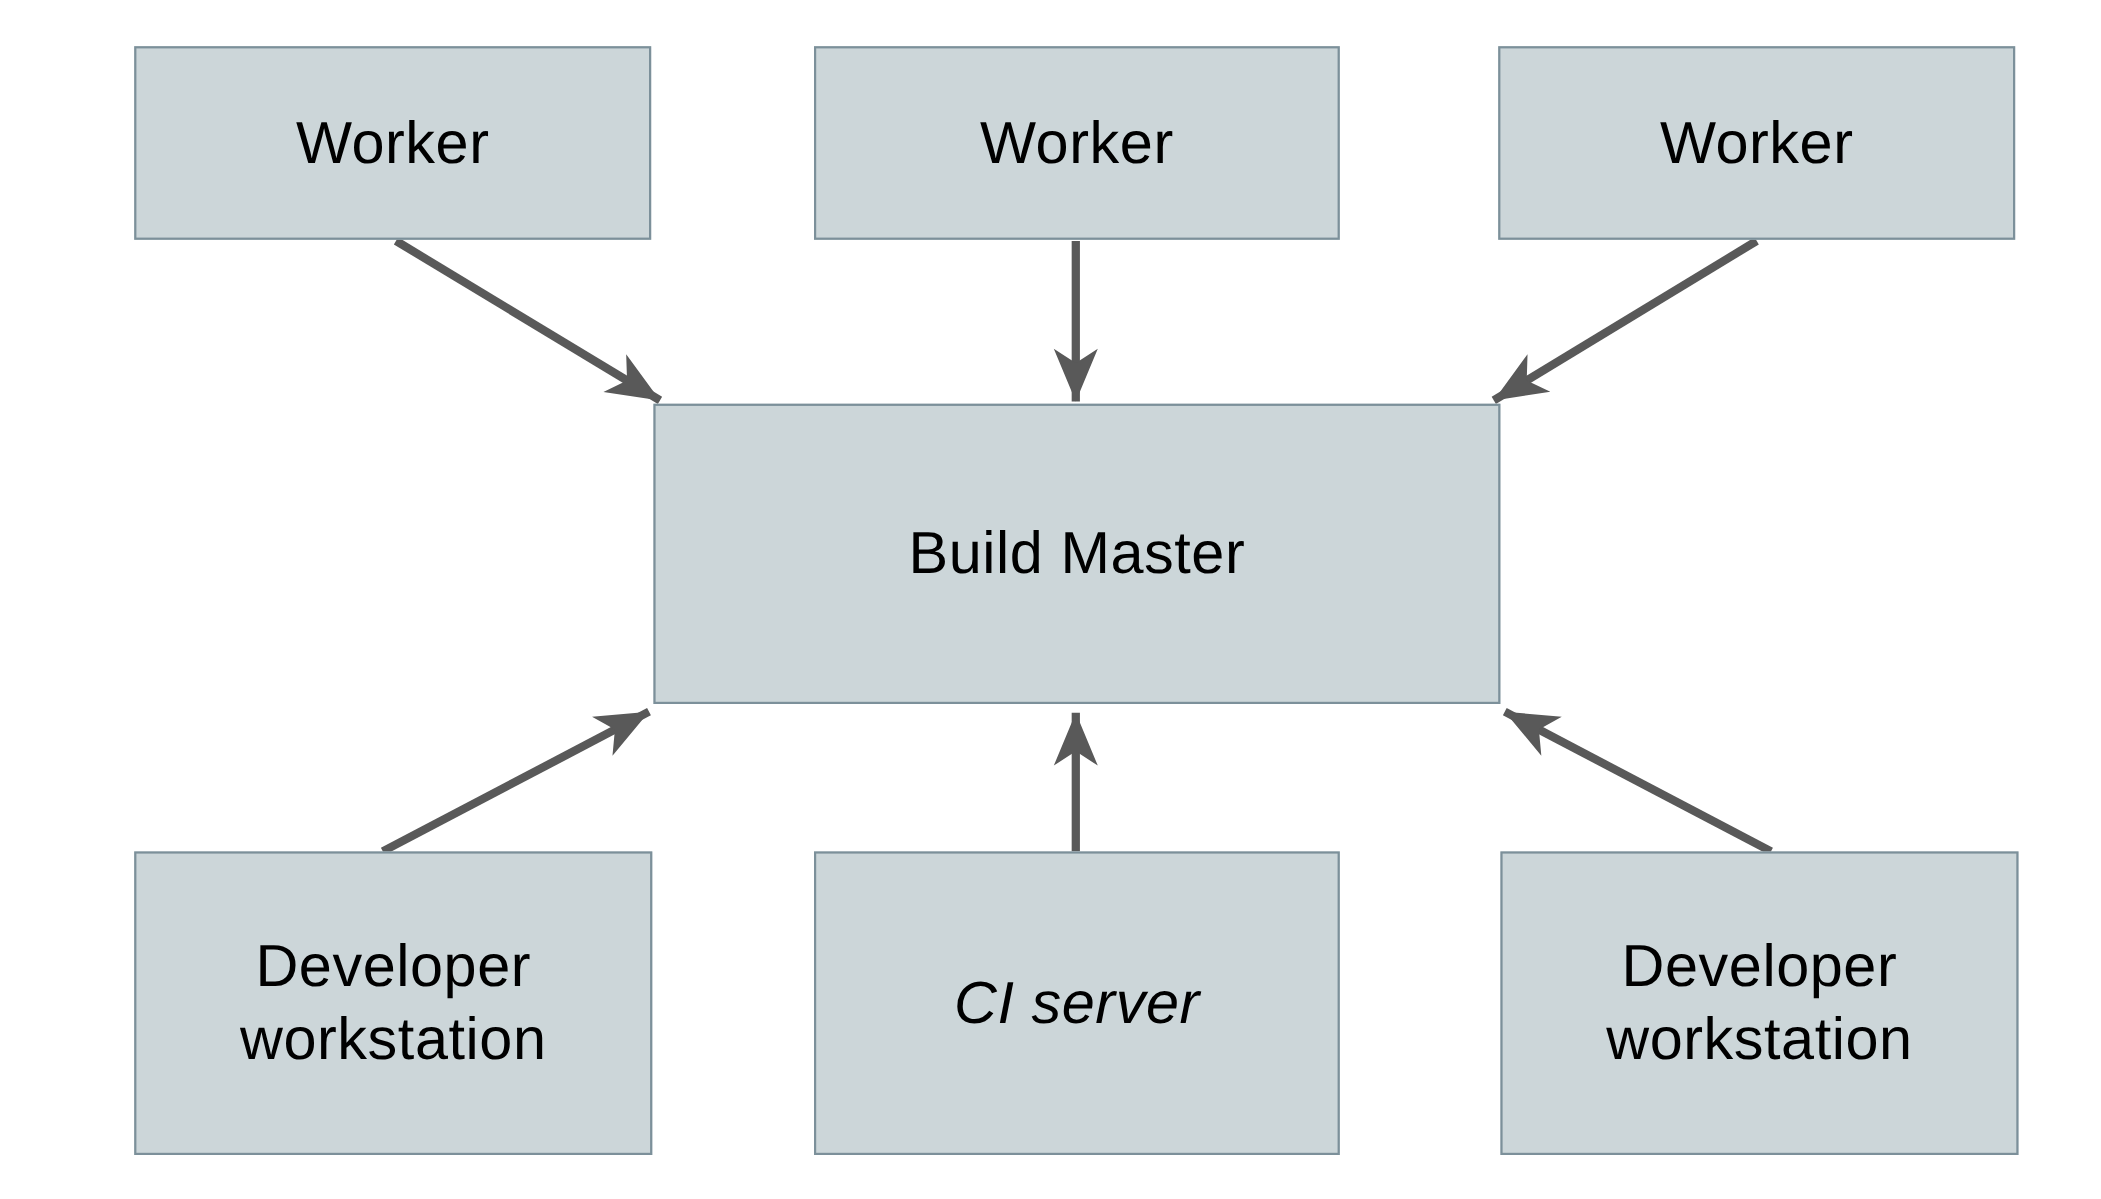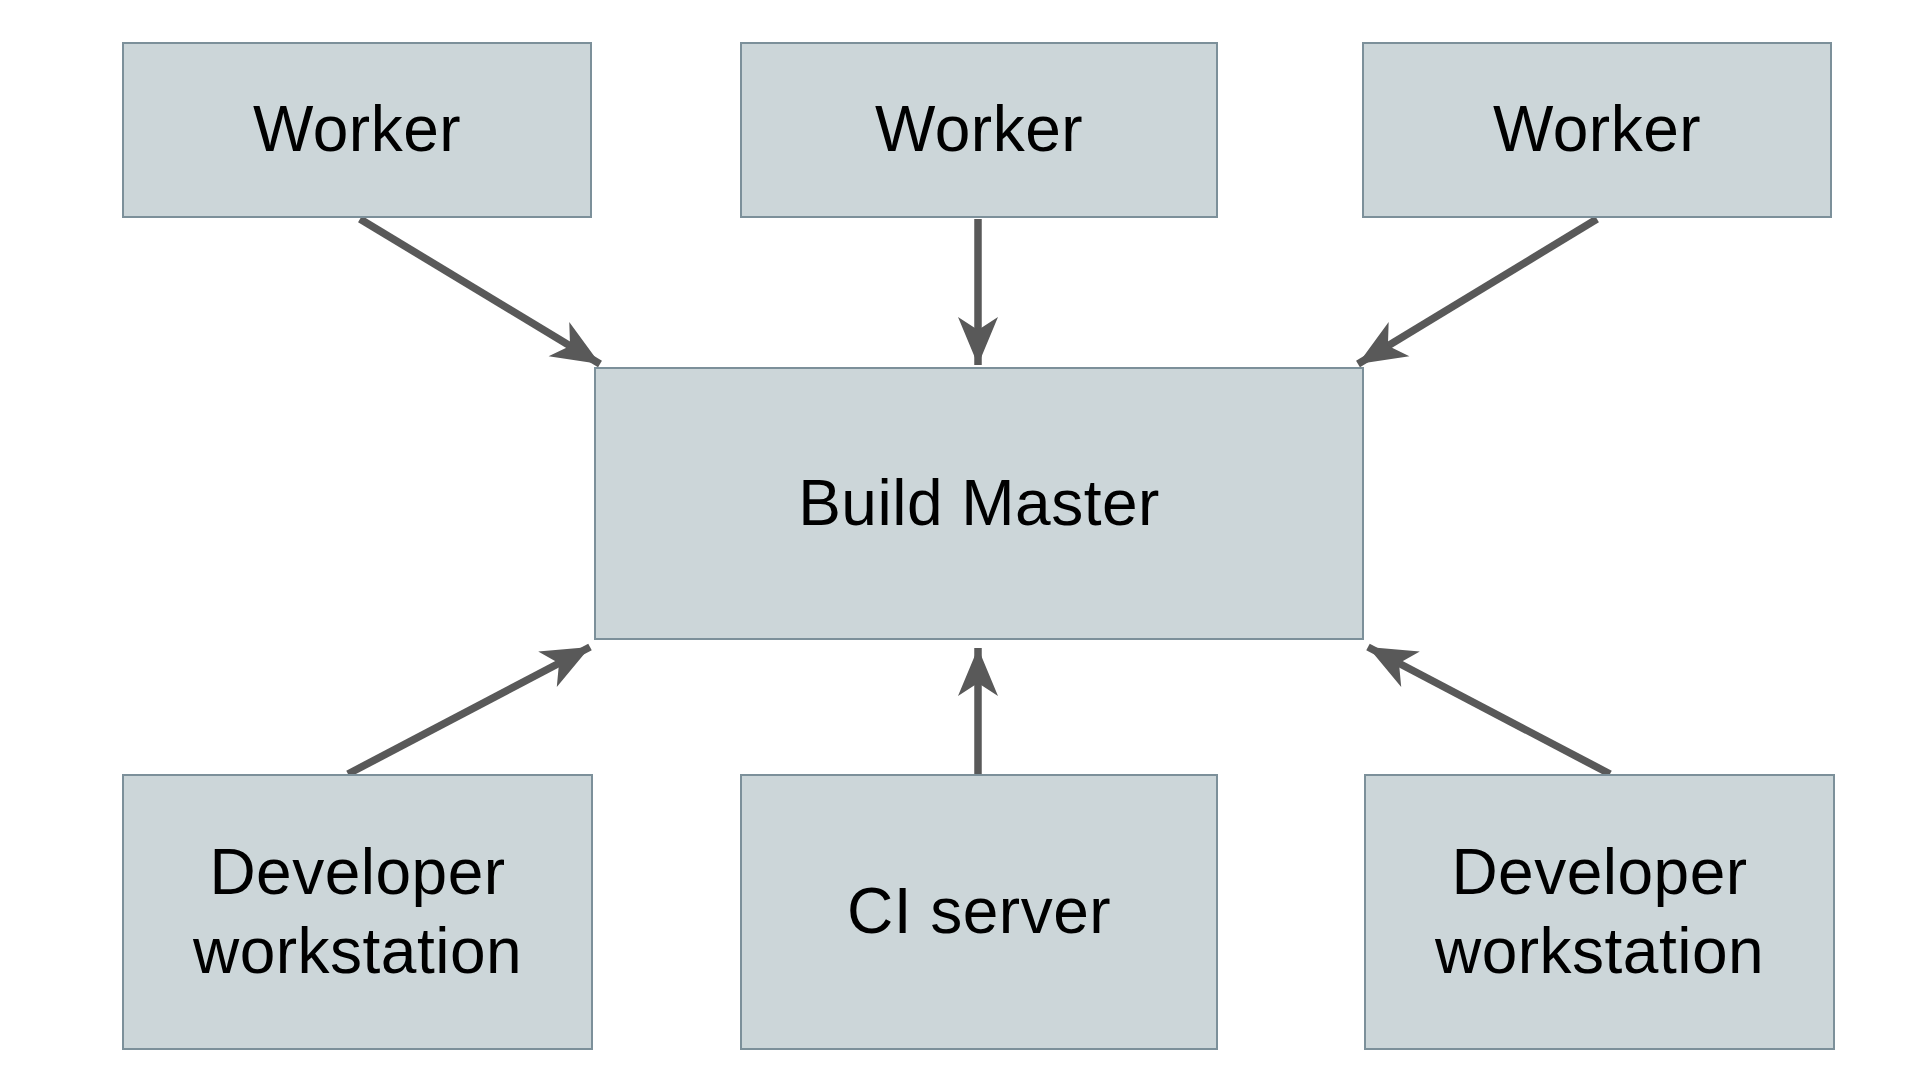--- a/index.html
+++ b/index.html
@@ -32,21 +32,21 @@
     box-sizing: border-box;
     background: var(--node-fill, #ccd6d9);
     border: 2.5px solid var(--node-border, #7c909a);
     display: flex;
     align-items: center;
     justify-content: center;
     text-align: center;
   }
   .node-label {
     color: var(--text-color, #000000);
-    font-size: 64px;
+    font-size: 54px;
     line-height: 1.24;
     letter-spacing: 0.5px;
     padding: 0 20px;
   }
 </style>
 </head>
 <body>
 
 <div class="stage" style="--bg: #ffffff; --node-fill: #ccd6d9; --node-border: #7c909a; --arrow-color: #595959; --text-color: #000000;">
   <svg class="edges-layer" width="1910" height="1090" viewBox="0 0 1910 1090" xmlns="http://www.w3.org/2000/svg">
@@ -73,19 +73,19 @@
     </div>
     <div class="node" style="left: 1362px; top: 42px; width: 470px; height: 176px;">
       <span class="node-label">Worker</span>
     </div>
     <div class="node" style="left: 594px; top: 367px; width: 770px; height: 273px;">
       <span class="node-label">Build Master</span>
     </div>
     <div class="node" style="left: 122px; top: 774px; width: 471px; height: 276px;">
       <span class="node-label">Developer workstation</span>
     </div>
-    <div class="node" style="left: 740px; top: 774px; width: 478px; height: 276px;">
+    <div class="node" style="left: 740px; top: 774px; width: 478px; height: 276px; font-style: italic;">
       <span class="node-label">CI server</span>
     </div>
     <div class="node" style="left: 1364px; top: 774px; width: 471px; height: 276px;">
       <span class="node-label">Developer workstation</span>
     </div>
   </div>
 
 </body></html>

